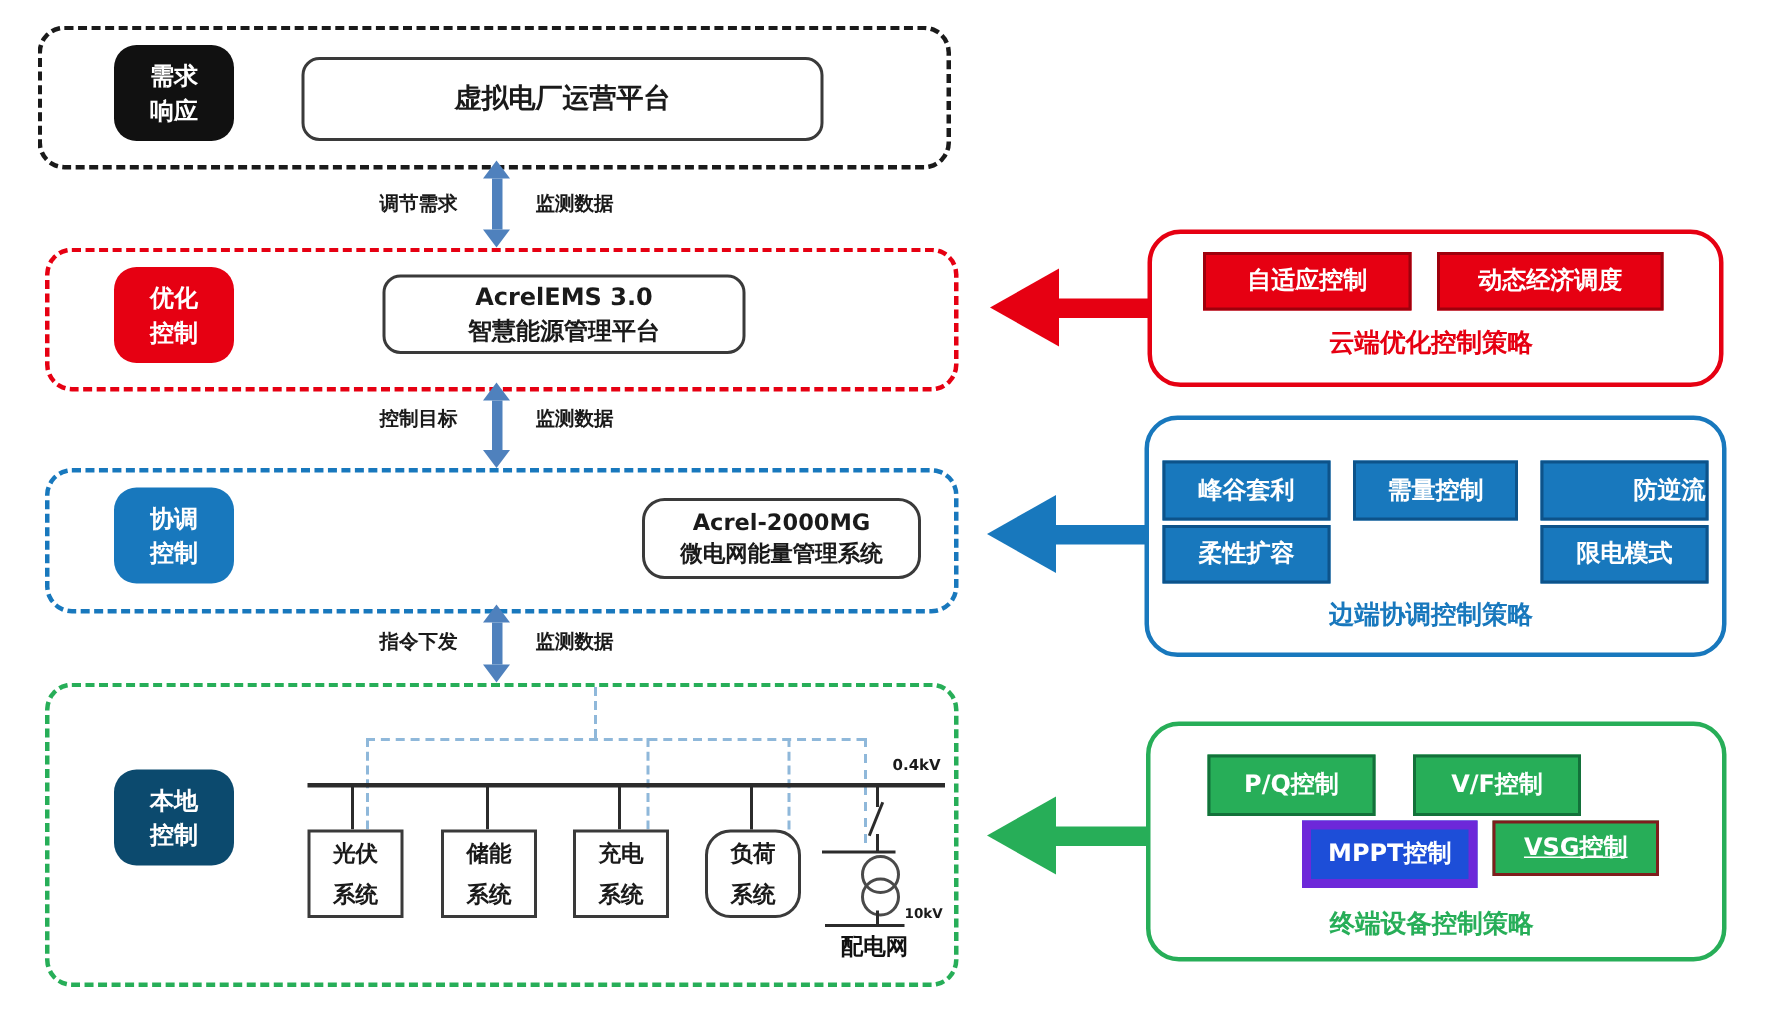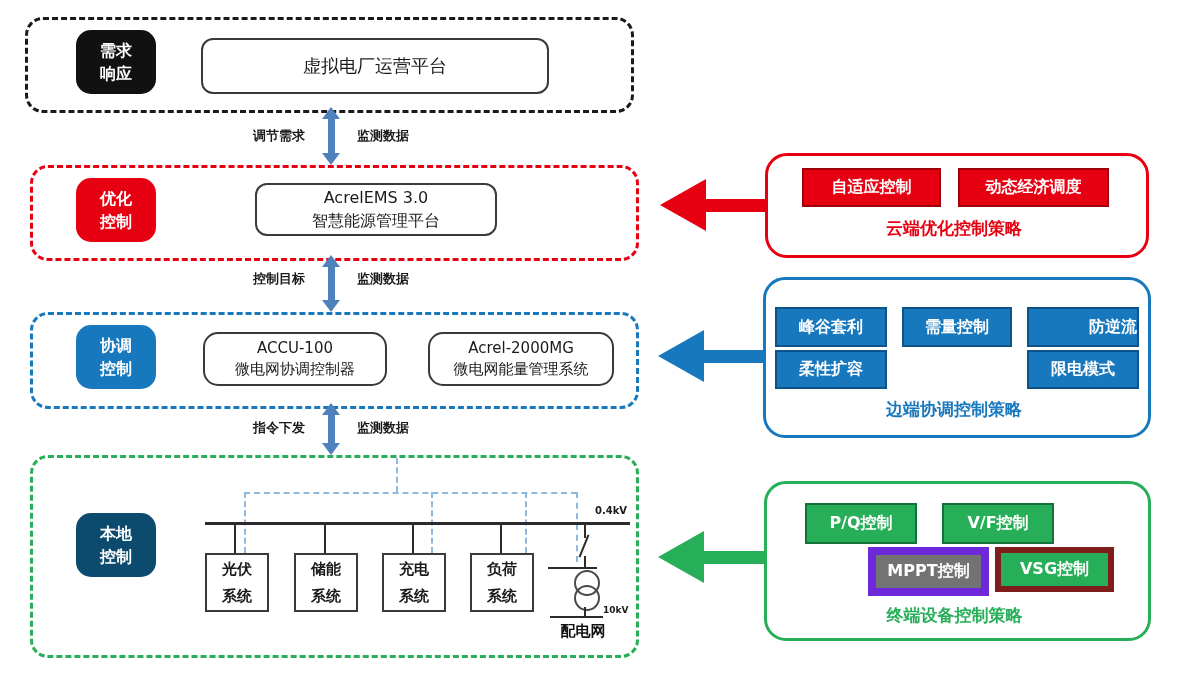--- a/index.html
+++ b/index.html
@@ -5,21 +5,21 @@
   html,body{margin:0;padding:0;background:#ffffff;}
   #canvas{position:relative;width:1181px;height:674px;background:#ffffff;overflow:hidden;
           font-family:"DejaVu Sans","Liberation Sans",sans-serif;}
   
   .frame{position:absolute;border:3px dashed #222;border-radius:18px;background:transparent;}
   
   .tag{position:absolute;width:80px;height:64px;border-radius:15px;color:#fff;font-weight:bold;
        font-size:16px;line-height:1.45;text-align:center;display:flex;flex-direction:column;justify-content:center;}
   
   .wbox{position:absolute;background:#fff;border:2px solid #3a3a3a;border-radius:12px;color:#1a1a1a;
-        font-weight:normal;text-align:center;display:flex;flex-direction:column;justify-content:center;}
+        font-weight:bold;text-align:center;display:flex;flex-direction:column;justify-content:center;}
   .wbox .ln{line-height:1.4;}
   
   .varrow{position:absolute;width:18px;display:flex;flex-direction:column;align-items:center;}
   .va-up{width:0;height:0;border-left:9px solid transparent;border-right:9px solid transparent;border-bottom:12px solid #4f81bd;}
   .va-shaft{flex:1;width:7px;background:#4f81bd;}
   .va-down{width:0;height:0;border-left:9px solid transparent;border-right:9px solid transparent;border-top:12px solid #4f81bd;}
   .linklabel{position:absolute;font-size:13px;font-weight:bold;color:#1a1a1a;width:92px;}
   .lab-l{text-align:right;} .lab-r{text-align:left;}
   
   .panel{position:absolute;background:#fff;border:3px solid;border-radius:22px;}
@@ -81,24 +81,20 @@
       <div class="va-down"></div>
   </div>
   <div class="linklabel lab-l" style="left:213px;top:270px;">控制目标</div>
   <div class="linklabel lab-r" style="left:357px;top:270px;">监测数据</div>
 
   <div class="frame" style="left:30px;top:312px;width:603px;height:91px;border-color:#1878bd;"></div>
   <div class="tag" style="left:76px;top:325px;background:#1878bd;">
     <span>协调</span>
     <span>控制</span>
   </div>
-  <div class="wbox" style="left:203px;top:332px;width:180px;height:50px;font-size:15px;border-radius:15px;">
-    <span class="ln">ACCU-100</span>
-    <span class="ln">微电网协调控制器</span>
-  </div>
   <div class="wbox" style="left:428px;top:332px;width:182px;height:50px;font-size:15px;border-radius:15px;">
     <span class="ln">Acrel-2000MG</span>
     <span class="ln">微电网能量管理系统</span>
   </div>
 
   <div class="varrow" style="left:322px;top:403px;height:52px;">
     <div class="va-up"></div>
       <div class="va-shaft"></div>
       <div class="va-down"></div>
   </div>
@@ -131,21 +127,21 @@
     <span class="ln">系统</span>
   </div>
   <div class="devbox" style="left:294px;top:553px;width:60px;height:55px;">
     <span class="ln">储能</span>
     <span class="ln">系统</span>
   </div>
   <div class="devbox" style="left:382px;top:553px;width:60px;height:55px;">
     <span class="ln">充电</span>
     <span class="ln">系统</span>
   </div>
-  <div class="devbox" style="left:470px;top:553px;width:60px;height:55px;">
+  <div class="devbox" style="left:470px;top:553px;width:60px;height:55px;border-radius:17px;">
     <span class="ln">负荷</span>
     <span class="ln">系统</span>
   </div>
 
   <div class="stub" style="left:584px;top:524px;height:14px;"></div>
   <div class="slash" style="left:583px;top:534px;"></div>
   <div class="stub" style="left:584px;top:556px;height:12px;"></div>
   <div class="busline" style="left:548px;top:567px;width:49px;height:2px;"></div>
   <div class="circle" style="left:574px;top:570px;"></div>
   <div class="circle" style="left:574px;top:585px;"></div>
@@ -193,21 +189,21 @@
     <div class="la-head" style="border-right-color:#27ae58;"></div>
     <div class="la-shaft" style="background:#27ae58;"></div>
   </div>
   <div class="panel" style="left:764px;top:481px;width:381px;height:154px;border-color:#27ae58;"></div>
   <div class="chip" style="left:805px;top:503px;width:108px;height:37px;background:#27ae58;border:2px solid #13713a;">
     <span>P/Q控制</span>
   </div>
   <div class="chip" style="left:942px;top:503px;width:108px;height:37px;background:#27ae58;border:2px solid #13713a;text-align:right;">
     <span>V/F控制</span>
   </div>
-  <div class="chip" style="left:868px;top:547px;width:105px;height:33px;background:#737373;border:8px solid #6d28d9;">
+  <div class="chip" style="left:868px;top:547px;width:105px;height:33px;background:#1d4ed8;border:6px solid #6d28d9;">
     <span>MPPT控制</span>
   </div>
-  <div class="chip" style="left:995px;top:547px;width:107px;height:33px;background:#27ae58;border:6px solid #7f1d1d;">
+  <div class="chip" style="left:995px;top:547px;width:107px;height:33px;background:#27ae58;border:2px solid #7f1d1d;text-decoration:underline;">
     <span>VSG控制</span>
   </div>
   <div class="caption" style="left:764px;top:604px;width:381px;color:#27ae58;">终端设备控制策略</div>
 
 </div>
 
 </body></html>

